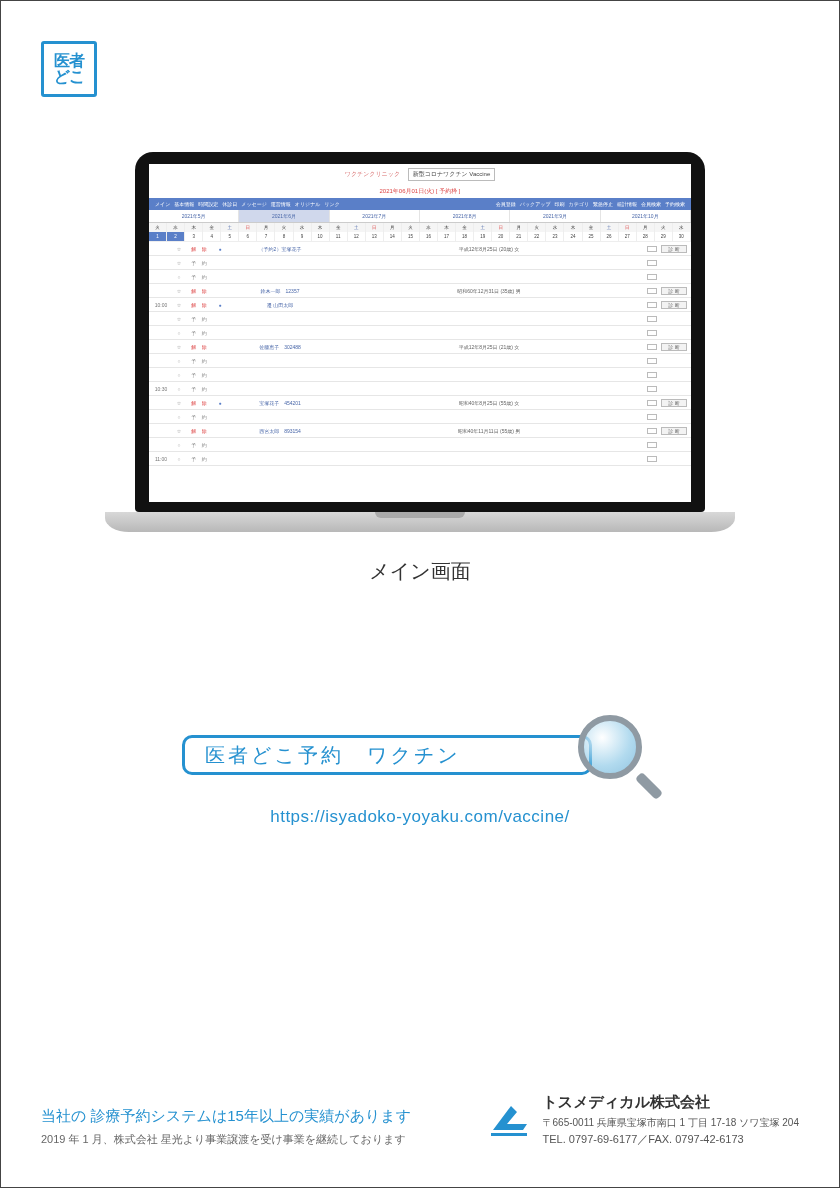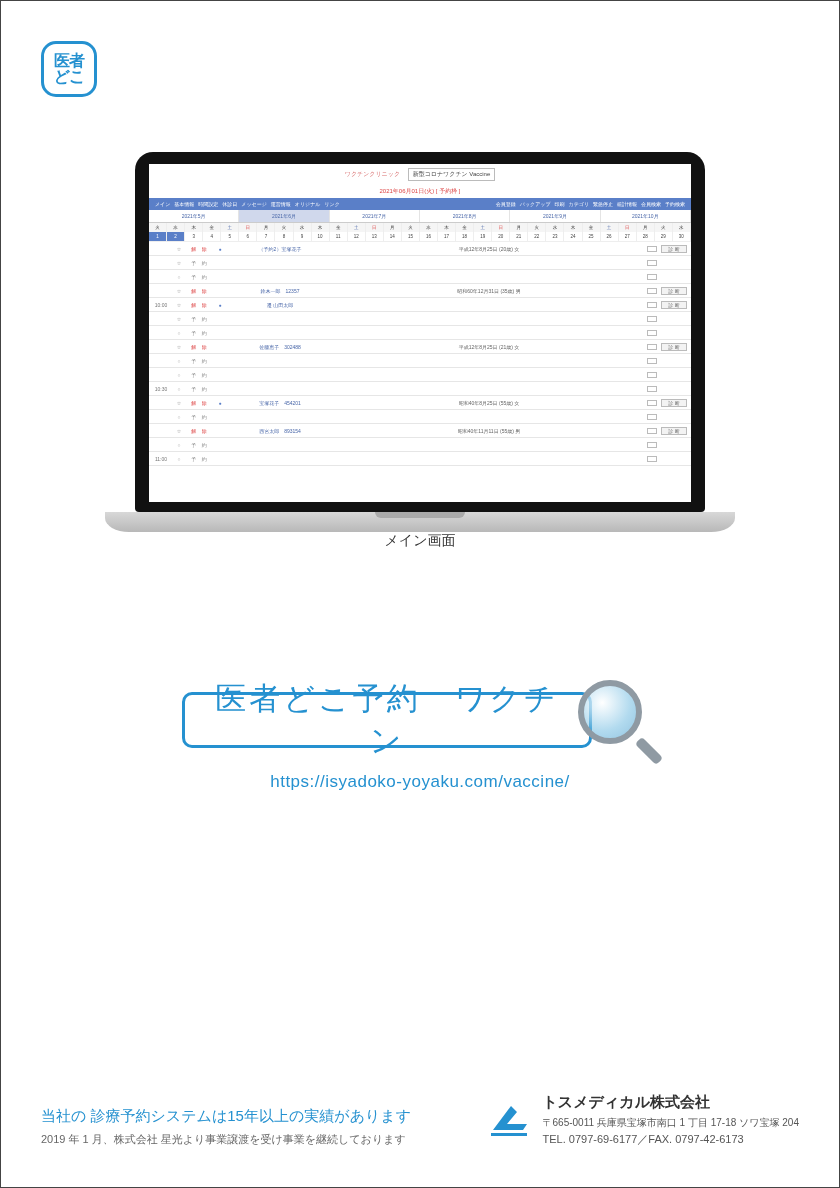--- a/index.html
+++ b/index.html
@@ -3,21 +3,21 @@
 <meta charset="utf-8">
 <style>
   * { margin: 0; padding: 0; box-sizing: border-box; }
   body { font-family: "Hiragino Sans", "Meiryo", sans-serif; background: #f0f0f0; }
   .page {
     width: 840px; height: 1188px; margin: 0 auto; background: #fff;
     border: 1px solid #444; position: relative; overflow: hidden;
   }
   
   .hdr { display: flex; align-items: center; gap: 14px; padding: 40px 40px 0 40px; }
-  .logo-box { width: 56px; height: 56px; border: 3px solid #2591d0; border-radius: 15px; display:flex; flex-direction:column; align-items:center; justify-content:center; line-height:1; }
+  .logo-box { width: 56px; height: 56px; border: 3px solid #2591d0; border-radius: 3px; display:flex; flex-direction:column; align-items:center; justify-content:center; line-height:1; }
   .logo-box .l1 { font-size:16px; font-weight:bold; color:#2591d0; letter-spacing:-1px;}
   .logo-box .l2 { font-size:16px; font-weight:bold; color:#2591d0; letter-spacing:-1px;}
   .sys-name { font-size: 26px; color:#666; letter-spacing:1px; font-weight:300;}
   
   .hero { text-align:center; margin-top: 110px; }
   .hero .sub { font-size: 33px; color:#333; font-weight:500; letter-spacing:1px;}
   .hero .main { font-size: 58px; color:#2591d0; font-weight:600; letter-spacing:2px; margin-top:12px;}
   
   .laptop-wrap { text-align:center; margin-top:55px; }
   .laptop { display:inline-block; position:relative; }
@@ -28,21 +28,21 @@
   .screen { width:100%; height:100%; background:#fff; overflow:hidden; font-size:5px; color:#444; position:relative;}
   .laptop-base {
     width: 630px; height: 20px; background: linear-gradient(#d8d8d8,#b8b8b8);
     margin: 0 auto; border-radius: 0 0 24px 24px / 0 0 14px 14px;
     position:relative;
   }
   .laptop-base::before {
     content:""; position:absolute; left:50%; top:0; transform:translateX(-50%);
     width:90px; height:6px; background:#aaa; border-radius:0 0 6px 6px;
   }
-  .caption { font-size:14px; color:#333; }
+  .caption { font-size:20px; color:#333; margin-top:26px; }
   
   .app-top { padding:4px 6px; font-size:6px; }
   .app-top .clinic { color:#d97070; margin-right:6px;}
   .app-top .sel { border:1px solid #bbb; padding:1px 4px; display:inline-block;}
   .app-date { color:#d44; font-size:6px; padding:2px 6px;}
   .app-nav { background:#5a7fc8; color:#fff; font-size:5px; padding:3px 4px; display:flex; justify-content:space-between;}
   .app-nav span { margin:0 2px; }
   .app-months { display:flex; font-size:5px; border-bottom:1px solid #ccc;}
   .app-months div { flex:1; text-align:center; padding:3px 0; color:#4866a8; border-right:1px solid #e4e4e4;}
   .app-months .cur { background:#d0d8ec;}
@@ -61,22 +61,22 @@
   .row .st-yo{ color:#888; letter-spacing:2px;}
   .row .bullet{ width:10px; text-align:center; color:#5a7fc8;}
   .row .name{ flex:0 0 110px; color:#4866a8; text-decoration:underline; white-space:nowrap; overflow:hidden;}
   .row .info{ flex:1; color:#666; white-space:nowrap;}
   .row .chk{ width:10px; border:1px solid #bbb; height:6px; margin:0 4px;}
   .row .btn{ width:26px; border:1px solid #bbb; background:#f3f3f3; text-align:center; margin-right:4px; color:#777;}
   
   .search-area { text-align:center; margin-top: 130px; }
   .search-row { display:inline-flex; align-items:center; gap:0; position:relative;}
   .search-box {
-    width: 410px; height: 56px; border:3px solid #2591d0; border-radius:10px;
-    display:flex; align-items:center; padding:0 20px; font-size:31px; color:#2591d0;
+    width: 410px; height: 40px; border:3px solid #2591d0; border-radius:10px;
+    display:flex; align-items:center; padding:0 20px; font-size:20px; color:#2591d0;
     font-weight:500; letter-spacing:3px;
   }
   .mag {
     width:80px; height:80px; margin-left:-14px; position:relative;
   }
   .mag .ring{
     width:64px; height:64px; border:6px solid #8f9aa3; border-radius:50%;
     background: radial-gradient(circle at 35% 32%, rgba(255,255,255,0.9), rgba(114,188,225,0.55) 58%, rgba(74,158,205,0.6));
     position:absolute; left:0; top:0;
   }

